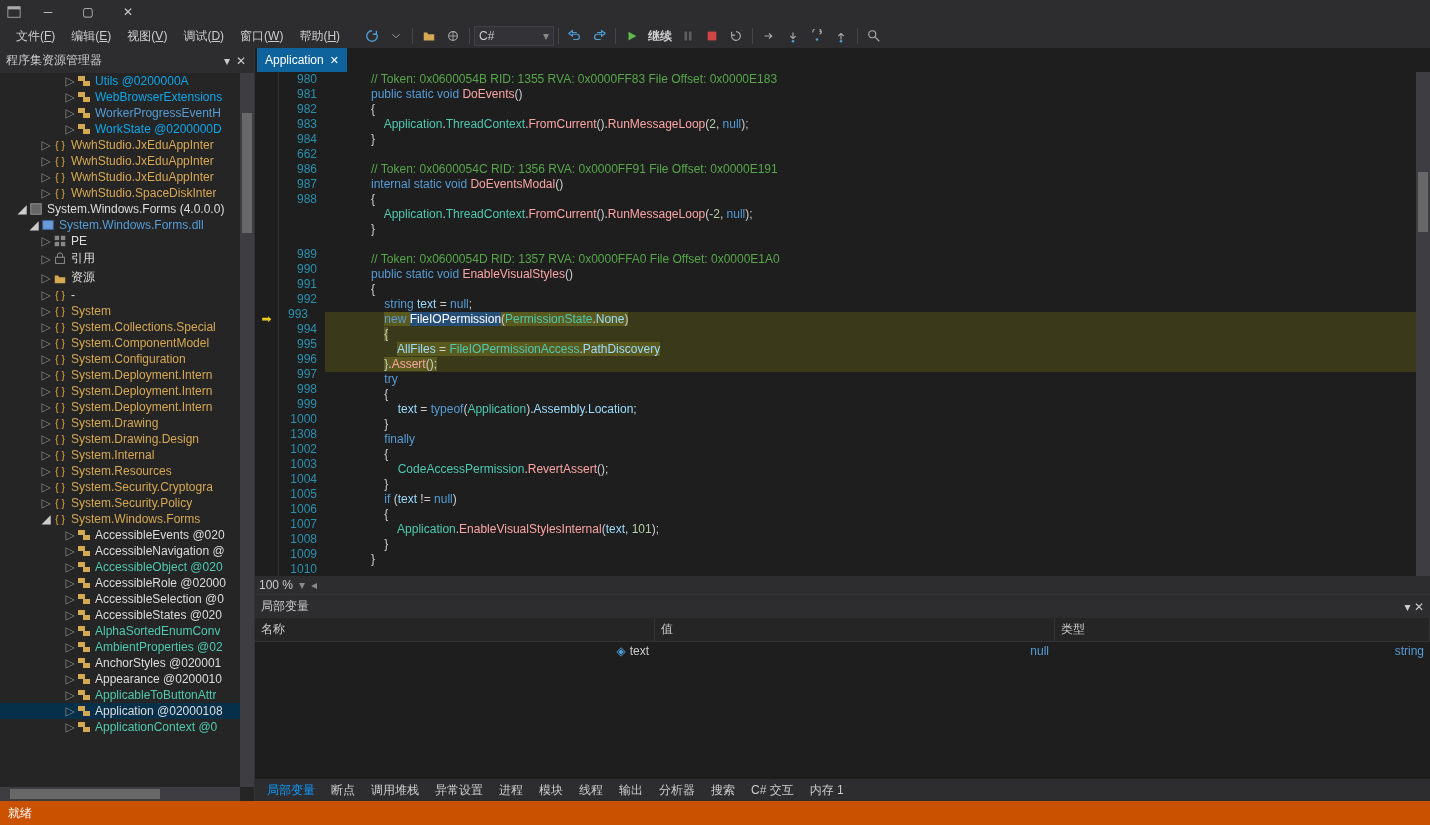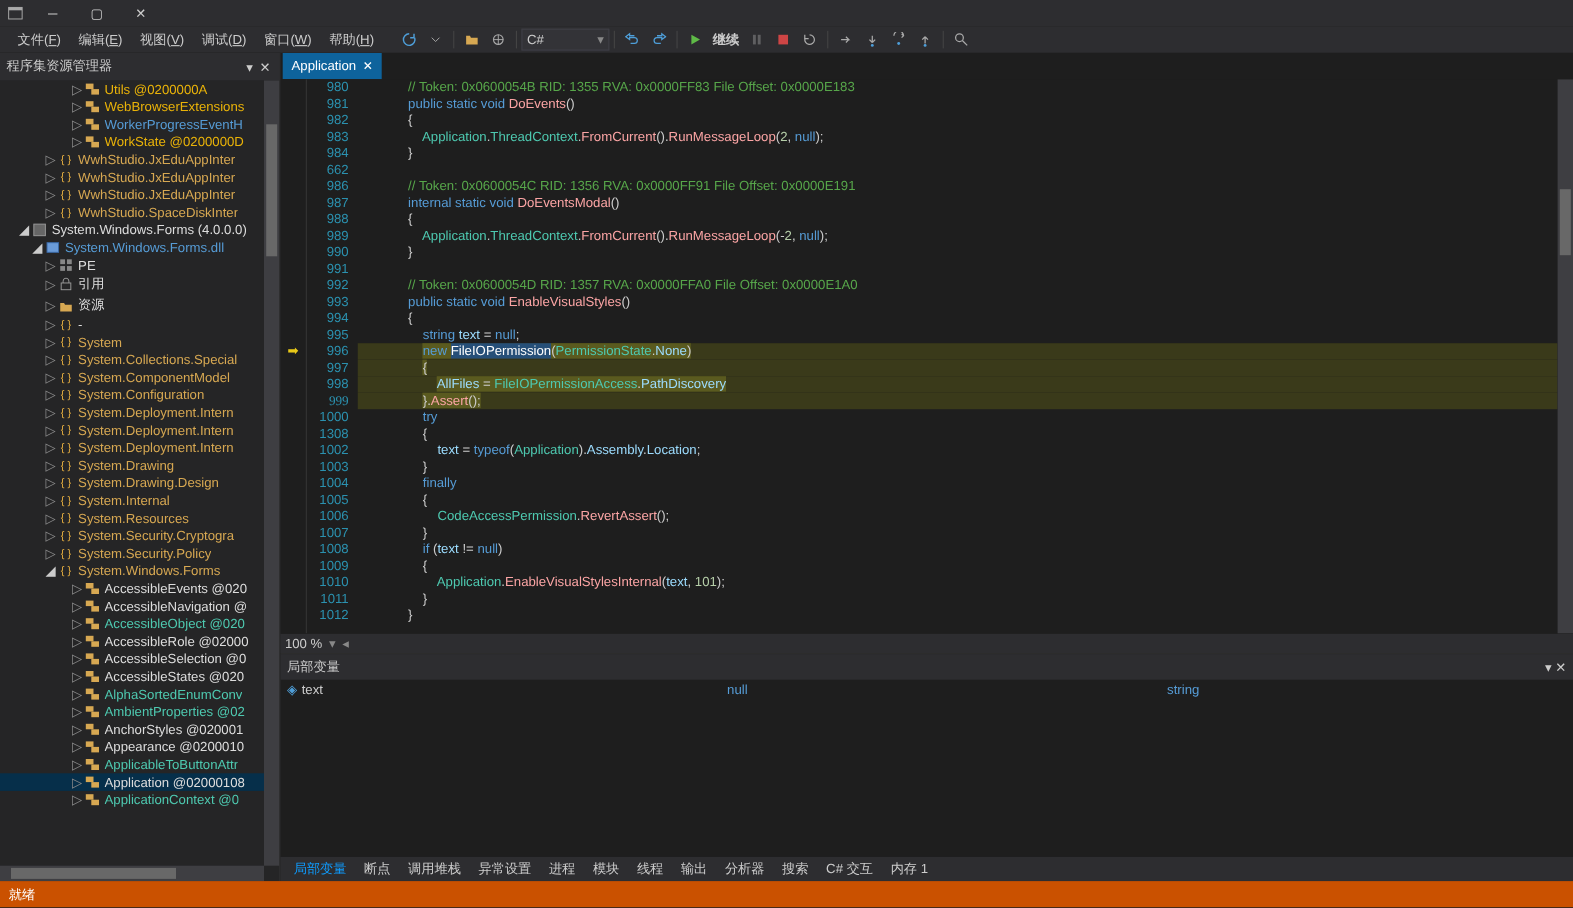--- a/index.html
+++ b/index.html
@@ -34,21 +34,21 @@
 .tree-scroll-h { position:absolute; left:0; right:14px; bottom:0; height:14px; background:#3e3e42; }
 .tree-scroll-h .thumb { position:absolute; top:2px; bottom:2px; left:10px; width:150px; background:#686868; }
 .tnode { white-space:nowrap; padding:1px 0 1px 4px; display:flex; align-items:center; cursor:pointer; }
 .tnode .expand { width:12px; color:#888; display:inline-block; text-align:center; }
 .tnode .expand.open { color:#ccc; }
 .ico { width:16px; height:14px; display:inline-flex; align-items:center; justify-content:center; margin-right:3px; }
 .ns-ico::before { content:"{ }"; color:#e8b040; font-size:10px; }
 .cls-ico { width:14px; height:12px; }
 .lbl { overflow:hidden; text-overflow:ellipsis; }
 .lbl.y { color:#d7a852; }
-.lbl.g { color:#eab308; }
+.lbl.g { color:#0ea5e9; }
 .lbl.t { color:#4ec9b0; }
 .lbl.b { color:#569cd6; }
 .lbl.w { color:#ddd; }
 .tnode.sel { background:#062f4a; }
 .tnode.sel .lbl { color:#ddd; }
 
 
 .rightpane { flex:1; display:flex; flex-direction:column; overflow:hidden; }
 .tabstrip { height:24px; display:flex; align-items:flex-end; background:#1e1e1e; padding-left:2px; }
 .tab { background:#0e639c; color:#fff; padding:3px 8px; display:flex; align-items:center; gap:6px; height:24px; }
@@ -75,21 +75,21 @@
 
 
 .zoombar { height:18px; background:#2d2d30; display:flex; align-items:center; padding:0 4px; color:#ccc; font-size:11px; gap:6px; }
 
 
 .localspanel { height:185px; background:#252526; display:flex; flex-direction:column; border-top:1px solid #333; }
 .localshdr { display:flex; align-items:center; justify-content:space-between; background:#2d2d30; padding:3px 6px; }
 .localsgrid { flex:1; background:#1e1e1e; display:flex; flex-direction:column; }
 .gridhdr { display:flex; background:#252526; border-bottom:1px solid #333; }
 .gridhdr .col { padding:3px 6px; border-right:1px solid #333; }
-.gridrow { display:flex; }
+.gridrow { display:flex;text-align:right; }
 .gridrow .col { padding:2px 6px; }
 .col-name { width:400px; }
 .col-val { width:400px; }
 .col-type { flex:1; }
 
 
 .btabs { height:22px; background:#2d2d30; display:flex; align-items:center; padding:0 4px; gap:0; }
 .btab { padding:3px 8px; color:#ccc; cursor:pointer; }
 .btab.active { color:#0e9cff; }
 
@@ -600,31 +600,31 @@
       <div class="lnums" id="lnums">
           <div style="height:15px;">980</div>
           <div style="height:15px;">981</div>
           <div style="height:15px;">982</div>
           <div style="height:15px;">983</div>
           <div style="height:15px;">984</div>
           <div style="height:15px;">662</div>
           <div style="height:15px;">986</div>
           <div style="height:15px;">987</div>
           <div style="height:15px;">988</div>
-          <div style="height:15px;">989</div>
+          <div style="height:15px;margin-top:40px;">989</div>
           <div style="height:15px;">990</div>
           <div style="height:15px;">991</div>
           <div style="height:15px;">992</div>
-          <div style="height:15px;">993</div>
+          <div style="height:15px;text-align:center;">993</div>
           <div style="height:15px;">994</div>
           <div style="height:15px;">995</div>
           <div style="height:15px;">996</div>
           <div style="height:15px;">997</div>
           <div style="height:15px;">998</div>
-          <div style="height:15px;font-family:Liberation Serif, serif;">999</div>
+          <div style="height:15px;">999</div>
           <div style="height:15px;">1000</div>
           <div style="height:15px;">1308</div>
           <div style="height:15px;">1002</div>
           <div style="height:15px;">1003</div>
           <div style="height:15px;">1004</div>
           <div style="height:15px;">1005</div>
           <div style="height:15px;">1006</div>
           <div style="height:15px;">1007</div>
           <div style="height:15px;">1008</div>
           <div style="height:15px;">1009</div>
@@ -647,20 +647,25 @@
 
     <div class="localspanel">
       <div class="localshdr">
         <span>局部变量</span>
         <span class="ctlbtns">
           <span>▾</span>
           <span>✕</span>
         </span>
       </div>
       <div class="localsgrid">
+        <div class="gridhdr">
+          <div class="col col-name">名称</div>
+          <div class="col col-val">值</div>
+          <div class="col col-type">类型</div>
+        </div>
         <div id="locals-rows">
             <div class="gridrow">
     <div class="col col-name"><span style="color:#4e9ed8;margin-right:4px;">◈</span>text</div>
     <div class="col col-val" style="color:#569cd6;">null</div>
     <div class="col col-type" style="color:#569cd6;">string</div>
   </div>
           </div>
       </div>
     </div>
 

